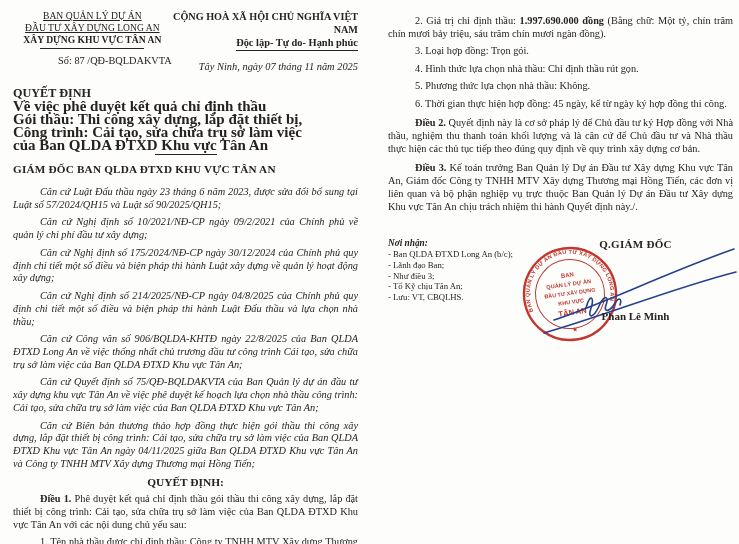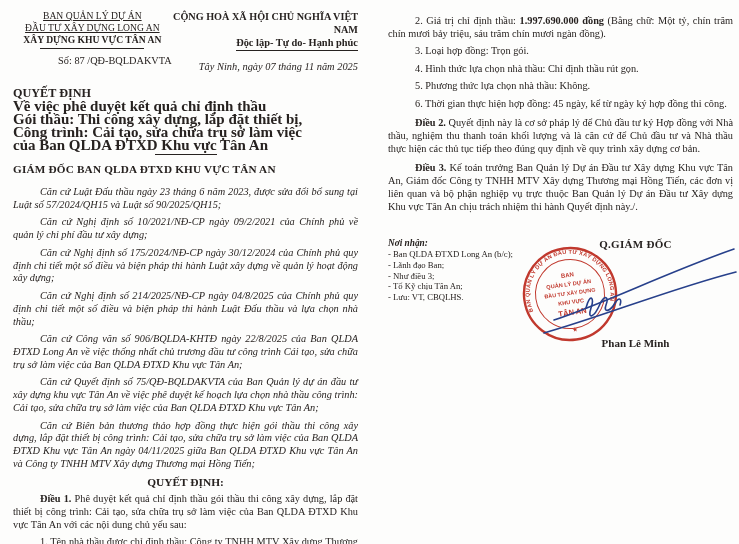--- a/index.html
+++ b/index.html
@@ -38,21 +38,21 @@
   p.cancu{font-style:italic;}
   .decide-mid{text-align:center;font-weight:bold;font-size:11.4px;margin:5px 0 5px 0;}
   .b{font-weight:bold;}
 
   
   .footer-row{display:flex;margin-top:24px;position:relative;height:130px;}
   .recipients{width:150px;font-size:8.7px;line-height:10.6px;}
   .recip-label{font-weight:bold;font-style:italic;font-size:9.3px;margin-bottom:1px;}
   .sig-block{position:relative;width:195px;text-align:center;}
   .sig-title{font-weight:bold;font-size:11px;letter-spacing:.3px;position:relative;z-index:3;}
-  .sig-name{font-weight:bold;font-size:11px;position:absolute;left:0;right:0;top:99px;z-index:3;}
+  .sig-name{font-weight:bold;font-size:11px;position:absolute;left:0;right:0;top:72px;z-index:3;}
   .stamp-wrap{position:absolute;left:-18px;top:6px;width:100px;height:100px;z-index:1;transform:rotate(-8deg);}
   .scribble-wrap{position:absolute;left:-10px;top:-4px;width:210px;height:115px;z-index:2;pointer-events:none;}
 </style>
 </head>
 <body>
 
 <div class="page">
 
   <div class="col col-left">
 

